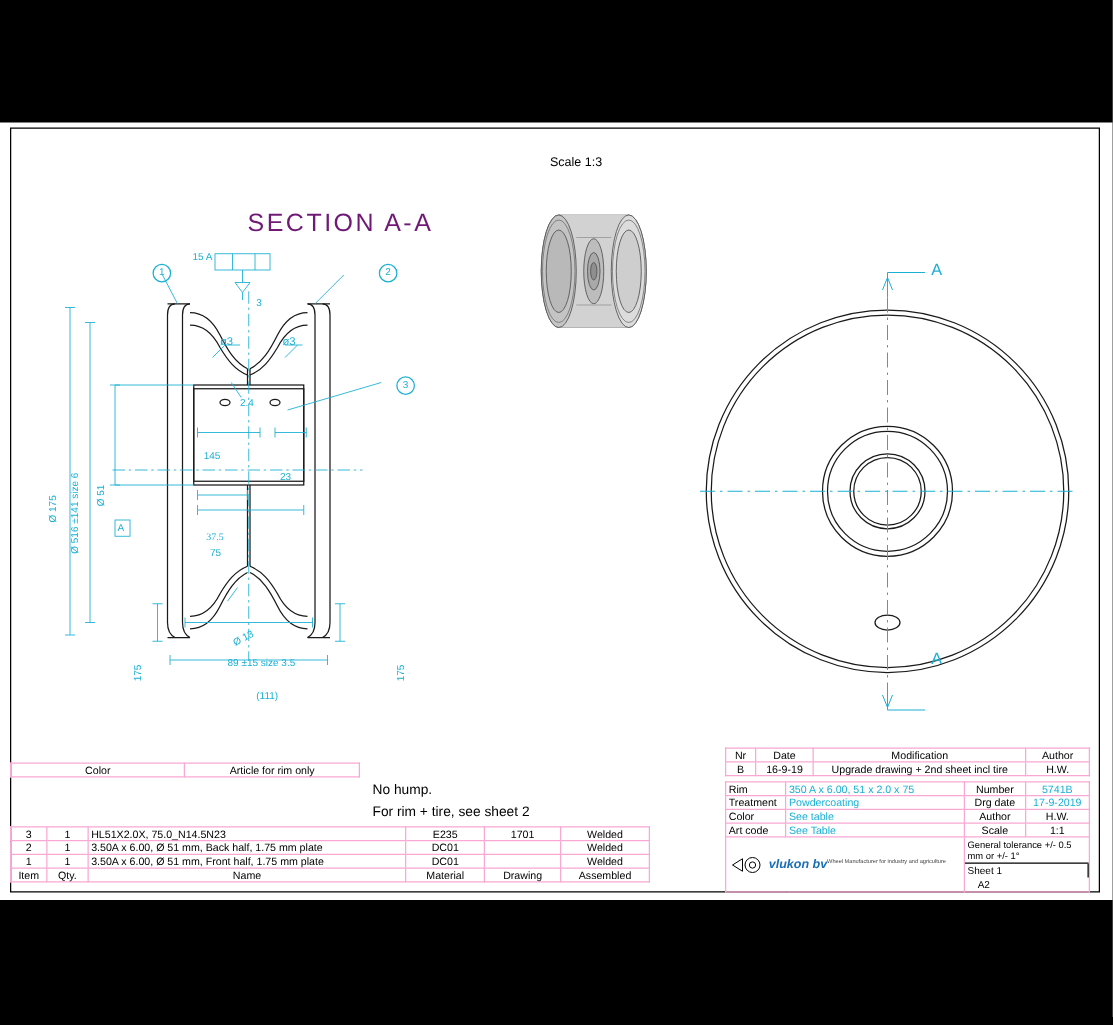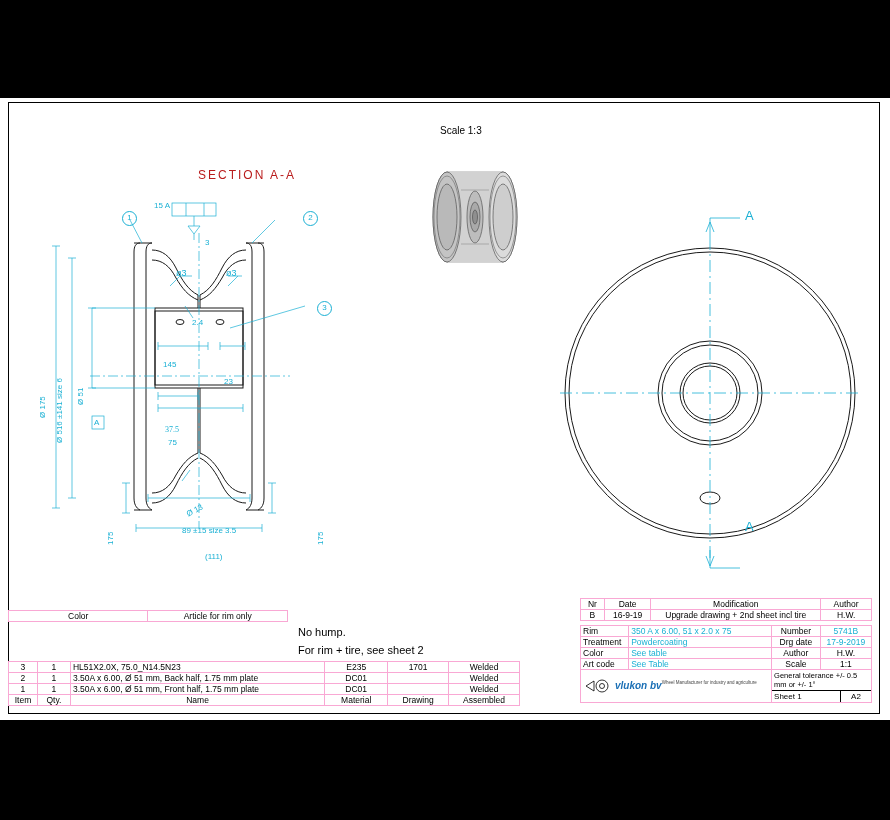--- a/index.html
+++ b/index.html
@@ -8,21 +8,21 @@
   #frame{position:absolute;left:8px;top:4px;width:872px;height:612px;border:1px solid #000;box-sizing:border-box;}
   .lbl{position:absolute;font-size:9px;color:#000;white-space:nowrap;}
   .clbl{position:absolute;font-size:9px;color:#1ab0d4;white-space:nowrap;}
   svg{display:block;}
   table{border-collapse:collapse;}
   td,th{border:1px solid #f9a8d4;font-size:8.5px;font-weight:normal;padding:0 2px;color:#000;}
   .ctr{text-align:center;}
   .cyan-txt{color:#1ab0d4;}
   .bold{font-weight:bold;}
   .scale-txt{position:absolute;font-size:10px;color:#000;}
-  .section-title{position:absolute;font-size:12px;color:#b91c1c;letter-spacing:2px;font-family:"Liberation Sans",sans-serif;}
+  .section-title{position:absolute;font-size:20px;color:#701a75;letter-spacing:2px;font-family:"Liberation Sans",sans-serif;}
   .balloon{position:absolute;width:13px;height:13px;border:1px solid #1ab0d4;border-radius:50%;color:#1ab0d4;font-size:8px;text-align:center;line-height:12px;}
   .vrot{transform:rotate(-90deg);transform-origin:left top;}
   .aletter{position:absolute;font-size:13px;color:#1ab0d4;}
 </style>
 </head>
 <body>
 
 <div id="sheet">
   <div id="frame"></div>
 
@@ -295,21 +295,21 @@
               </svg>
             </span>
             <span style="display:flex;line-height:1;">
               <span class="bold" style="font-size:10px;font-style:italic;color:#1a6fb5;">vlukon bv</span>
               <span style="font-size:4.5px;color:#444;">Wheel Manufacturer for industry and agriculture</span>
             </span>
           </div>
         </td>
         <td colspan="2" style="padding:0;">
           <div style="font-size:7.5px;border-bottom:1px solid #000;padding:1px 2px;">General tolerance +/- 0.5 mm or +/- 1°</div>
-          <div style="display:flex;">
+          <div style="display:flex;flex-direction:column;">
             <div style="flex:1;font-size:8px;padding:1px 2px;border-right:1px solid #000;">Sheet 1</div>
             <div style="width:26px;font-size:8px;padding:1px 2px;text-align:center;">A2</div>
           </div>
         </td>
       </tr>
     </tbody>
       </table>
   </div>
 </div>
 

